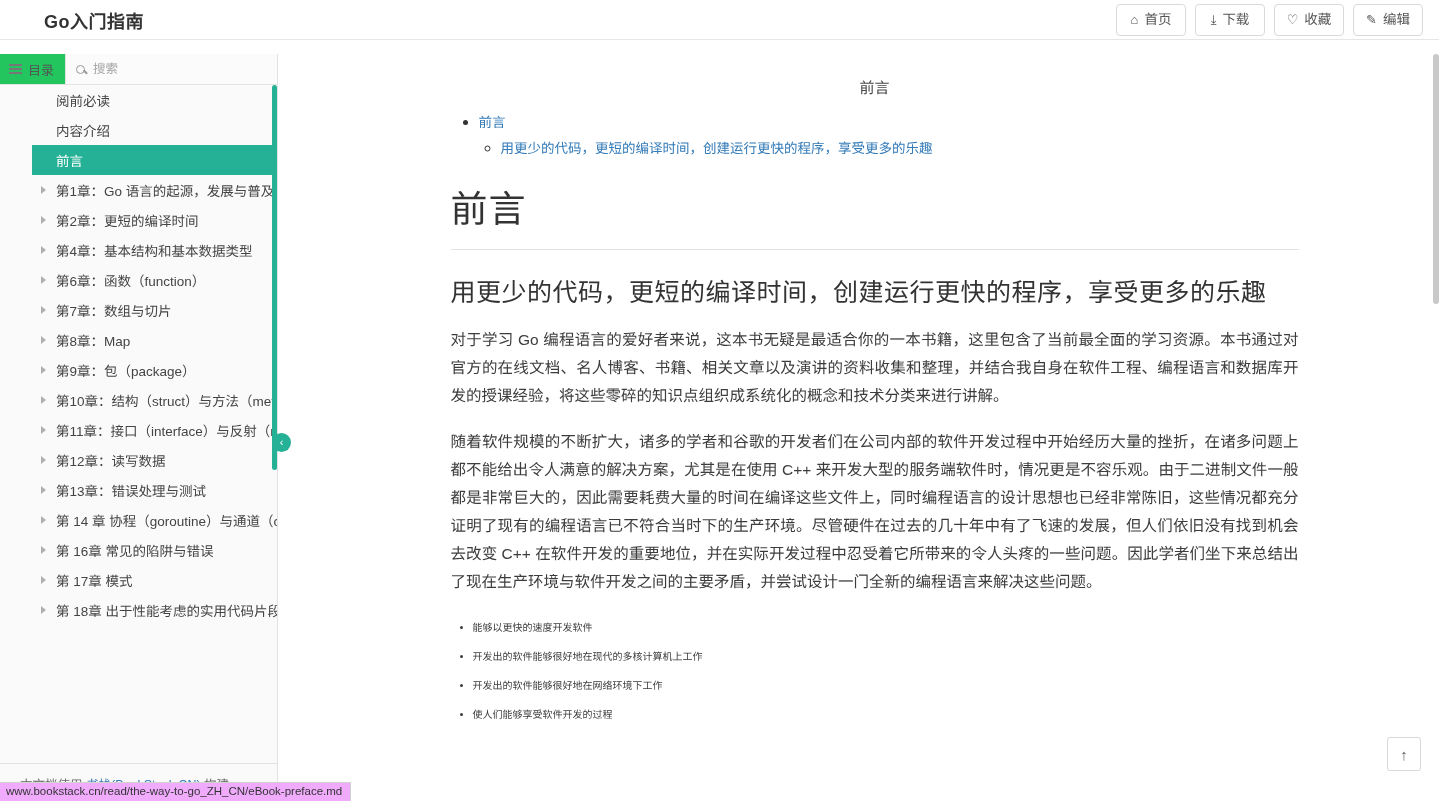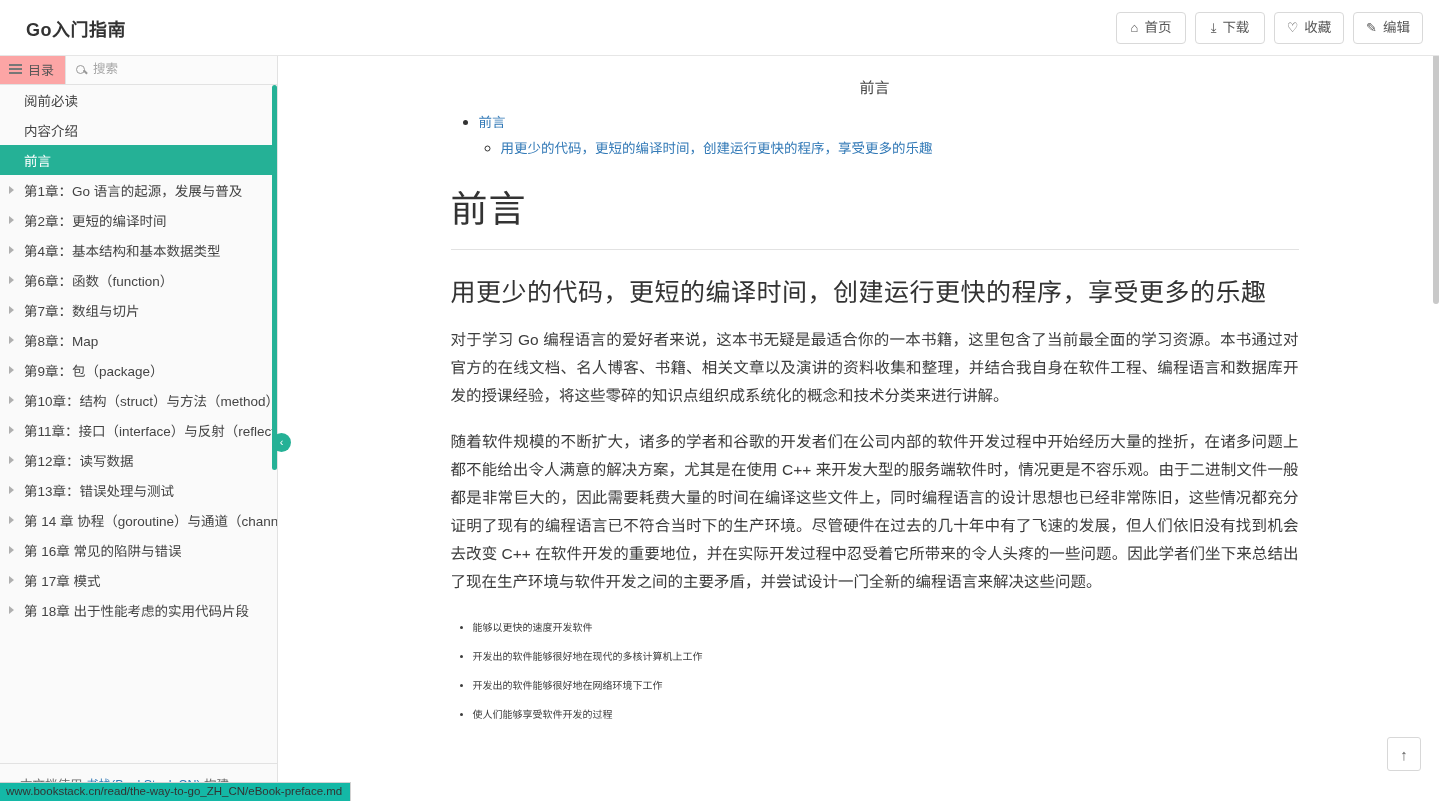--- a/index.html
+++ b/index.html
@@ -10,27 +10,27 @@
     font-family: "Liberation Sans", "DejaVu Sans", sans-serif;
     background: #fff;
     color: #333;
   }
   a { text-decoration: none; }
 
   
   .header {
     position: absolute;
     top: 0; left: 0; right: 0;
-    height: 56px;
+    height: 40px;
     background: #fff;
     border-bottom: 1px solid #e6e6e6;
     display: flex;
     align-items: center;
     justify-content: space-between;
-    padding: 0 16px 0 26px;
+    padding: 0 16px 0 44px;
     z-index: 30;
   }
   .site-title {
     font-size: 18px;
     font-weight: bold;
     color: #333;
     letter-spacing: 0.5px;
   }
   .header-actions { display: flex; gap: 9px; align-items: center; }
   .hbtn {
@@ -68,21 +68,21 @@
     background: #f5f5f5;
     align-items: stretch;
   }
   .side-tab-toc {
     width: 66px;
     display: flex; align-items: center; gap: 6px;
     padding-left: 9px;
     font-size: 13px;
     color: #555;
     border-right: 1px solid #e2e2e2;
-    background: #fca5a5;
+    background: #22c55e;
     cursor: pointer;
   }
   .hamburger { display: inline-block; width: 13px; }
   .hamburger i {
     display: block; height: 2px; background: #777; margin: 2px 0;
   }
   .side-search {
     flex: 1;
     display: flex; align-items: center; gap: 6px;
     padding-left: 10px;
@@ -103,20 +103,21 @@
     border: 0; outline: 0; background: transparent;
     font-size: 12.5px; color: #7f1d1d; width: 85%;
     font-family: inherit;
   }
   .side-search input::placeholder { color: #a7a7a7; }
 
   .toc {
     position: absolute;
     top: 31px; left: 0; right: 0; bottom: 0;
     overflow: hidden;
+    padding-left: 32px;
   }
   .toc-item {
     display: flex;
     align-items: center;
     min-height: 30px;
     padding: 5px 8px 5px 24px;
     font-size: 13.5px;
     color: #444;
     cursor: pointer;
     position: relative;
@@ -244,21 +245,21 @@
     display: flex; align-items: center; justify-content: center;
     cursor: pointer;
     z-index: 26;
   }
 
   
   .status-bar {
     position: absolute;
     left: 0; bottom: 0;
     height: 19px;
-    background: #14b8a6;
+    background: #f0abfc;
     border: 1px solid #d2d2d2;
     border-left: 0; border-bottom: 0;
     font-size: 11.5px;
     color: #333;
     padding: 2px 8px 0 6px;
     z-index: 40;
     white-space: nowrap;
     font-family: "Liberation Sans", sans-serif;
   }
 

